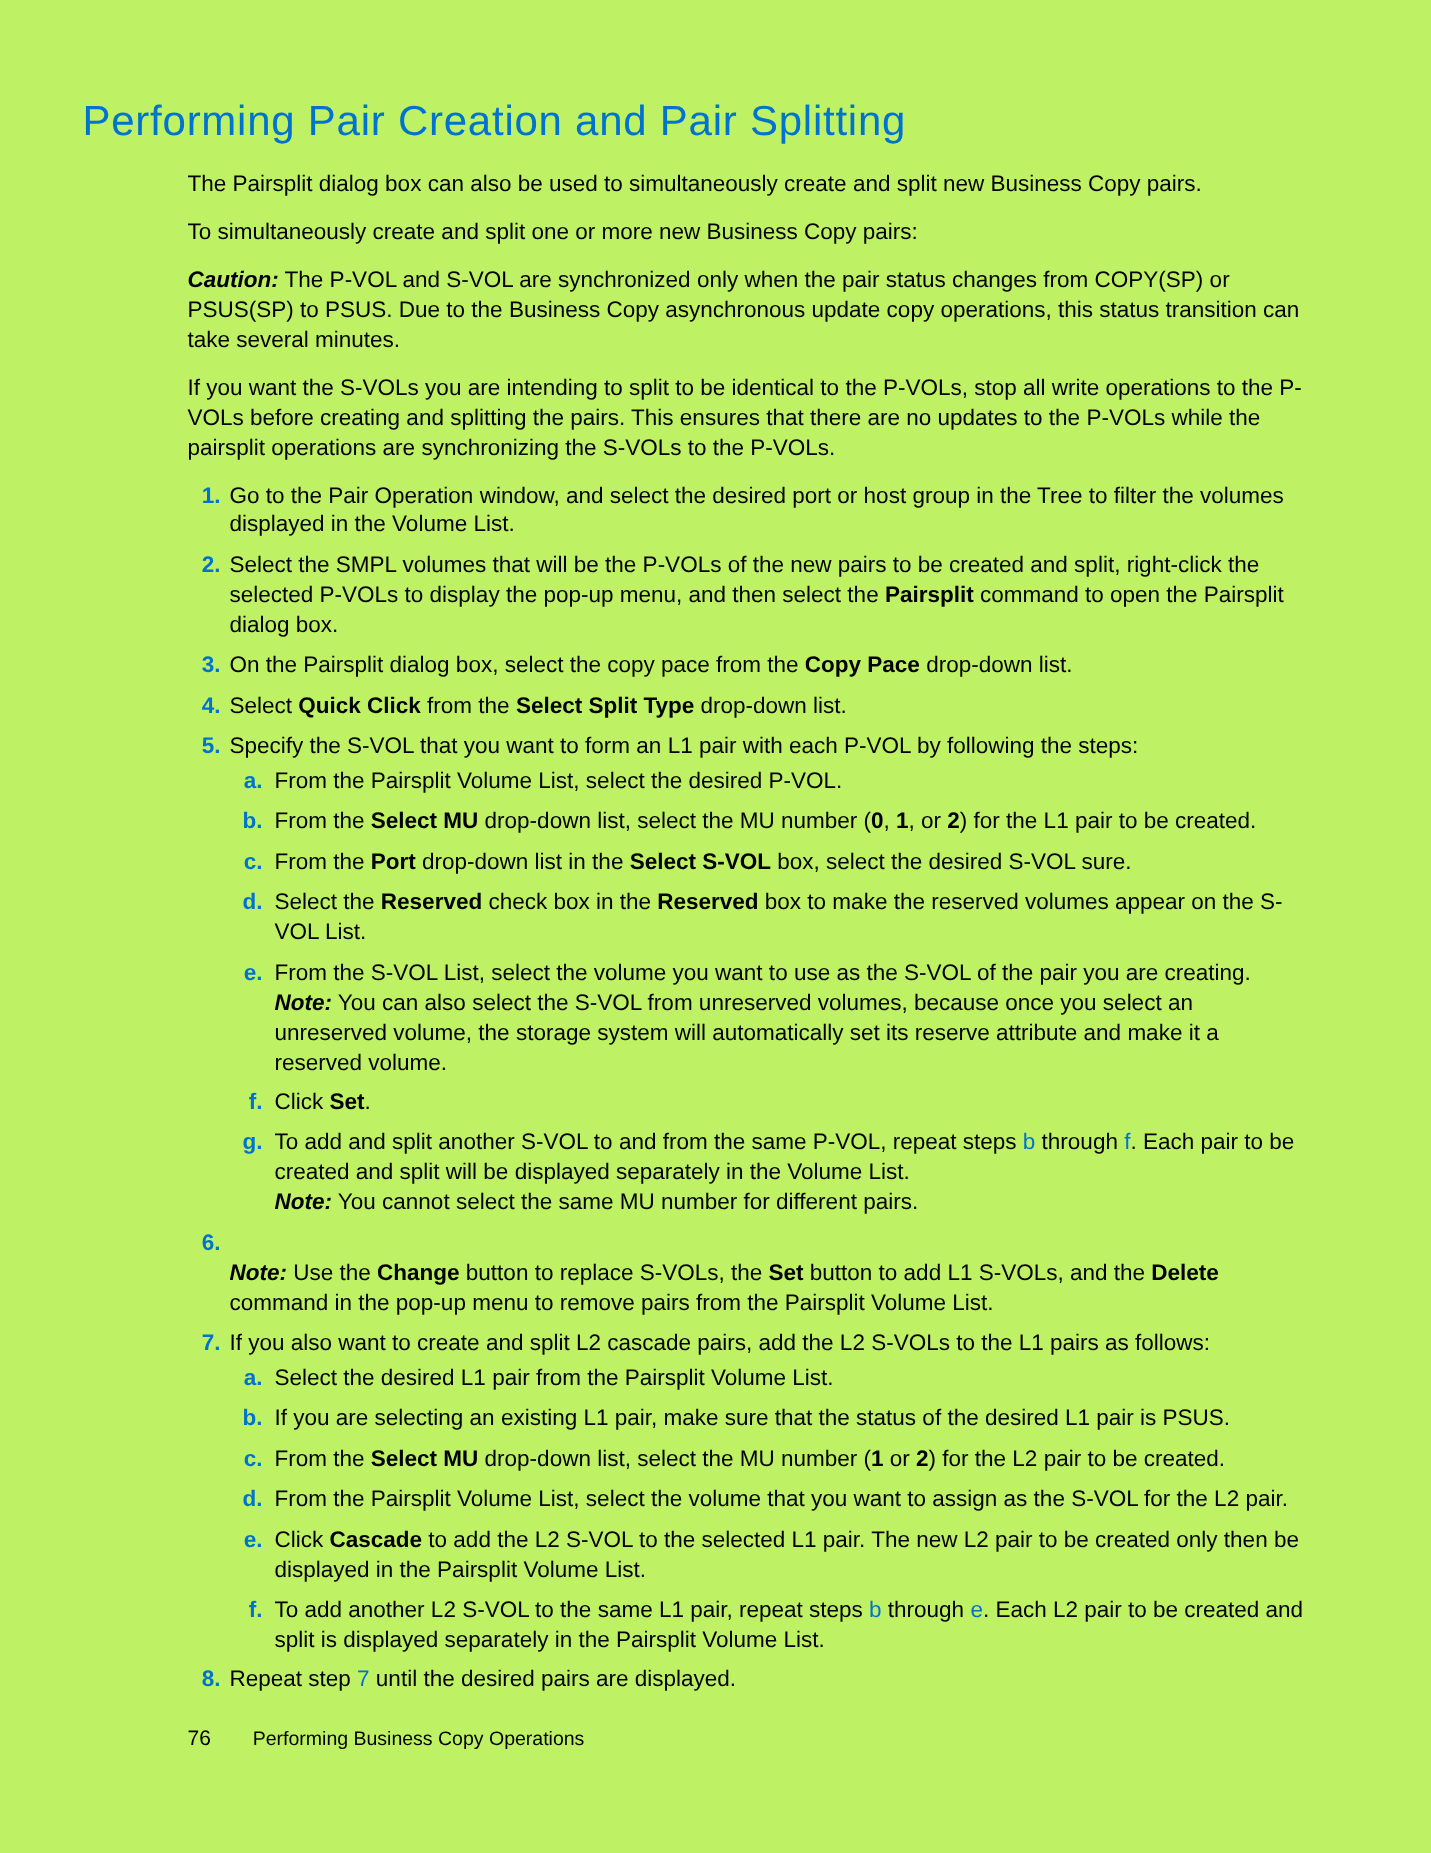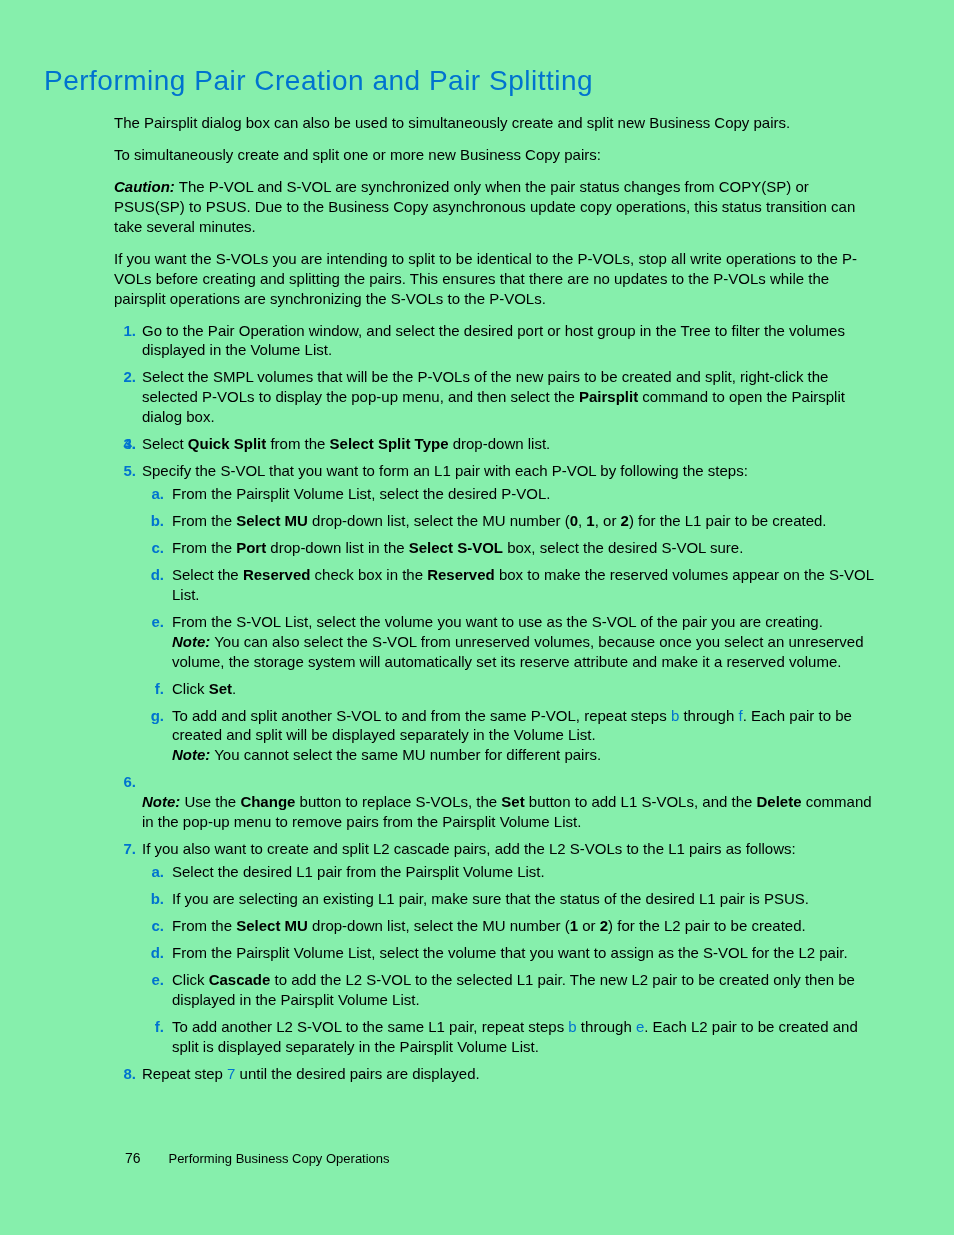--- a/index.html
+++ b/index.html
@@ -5,24 +5,24 @@
   html, body {
     margin: 0;
     padding: 0;
     background: #ffffff;
     width: 954px;
   }
   .page {
     position: relative;
     width: 954px;
     min-height: 1235px;
-    background: #86efac;
+    background: #bef264;
     font-family: Arial, Helvetica, sans-serif;
     color: #000000;
-    padding: 65px 80px 0 44px;
+    padding: 65px 80px 0 55px;
     box-sizing: border-box;
   }
   h1.title {
     font-family: Arial, Helvetica, sans-serif;
     font-weight: 300;
     color: #0073cf;
     font-size: 28px;
     margin: 0 0 16px 0;
     letter-spacing: 0.5px;
   }
@@ -118,25 +118,26 @@
         <span>Go to the Pair Operation window, and select the desired port or host group in the Tree to filter the volumes displayed in the Volume List.</span>
       </li>
 
       <li>
         <span class="marker">2.</span>
         <span><span>Select the SMPL volumes that will be the P-VOLs of the new pairs to be created and split, right-click the selected P-VOLs to display the pop-up menu, and then select the </span><b>Pairsplit</b><span> command to open the Pairsplit dialog box.</span></span>
       </li>
 
       <li>
         <span class="marker">3.</span>
+        <span><span>On the Pairsplit dialog box, select the copy pace from the </span><b>Copy Pace</b><span> drop-down list.</span></span>
       </li>
 
       <li>
         <span class="marker">4.</span>
-        <span><span>Select </span><b>Quick Split</b><span> from the </span><b>Select Split Type</b><span> drop-down list.</span></span>
+        <span><span>Select </span><b>Quick Click</b><span> from the </span><b>Select Split Type</b><span> drop-down list.</span></span>
       </li>
 
       <li>
         <span class="marker">5.</span>
         <span>Specify the S-VOL that you want to form an L1 pair with each P-VOL by following the steps:</span>
 
         <ol class="alpha">
           <li>
             <span class="marker">a.</span>
             <span>From the Pairsplit Volume List, select the desired P-VOL.</span>

